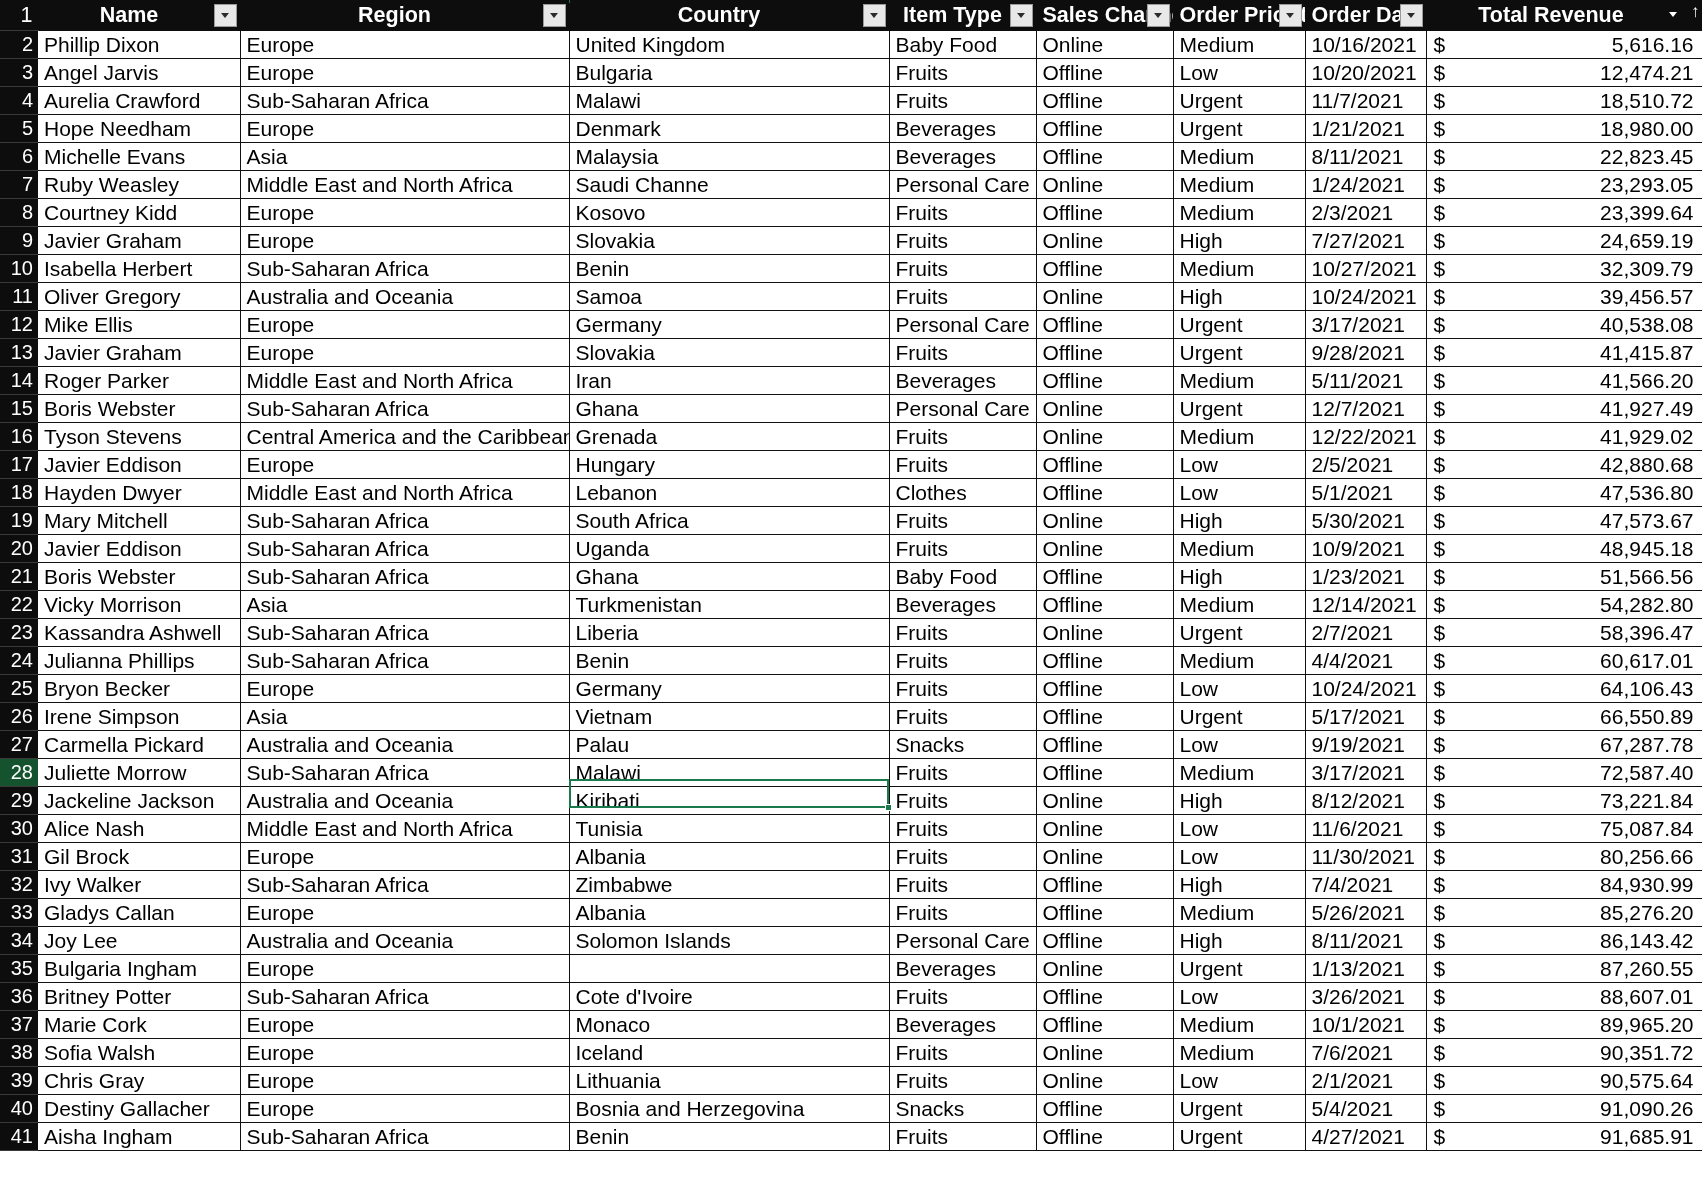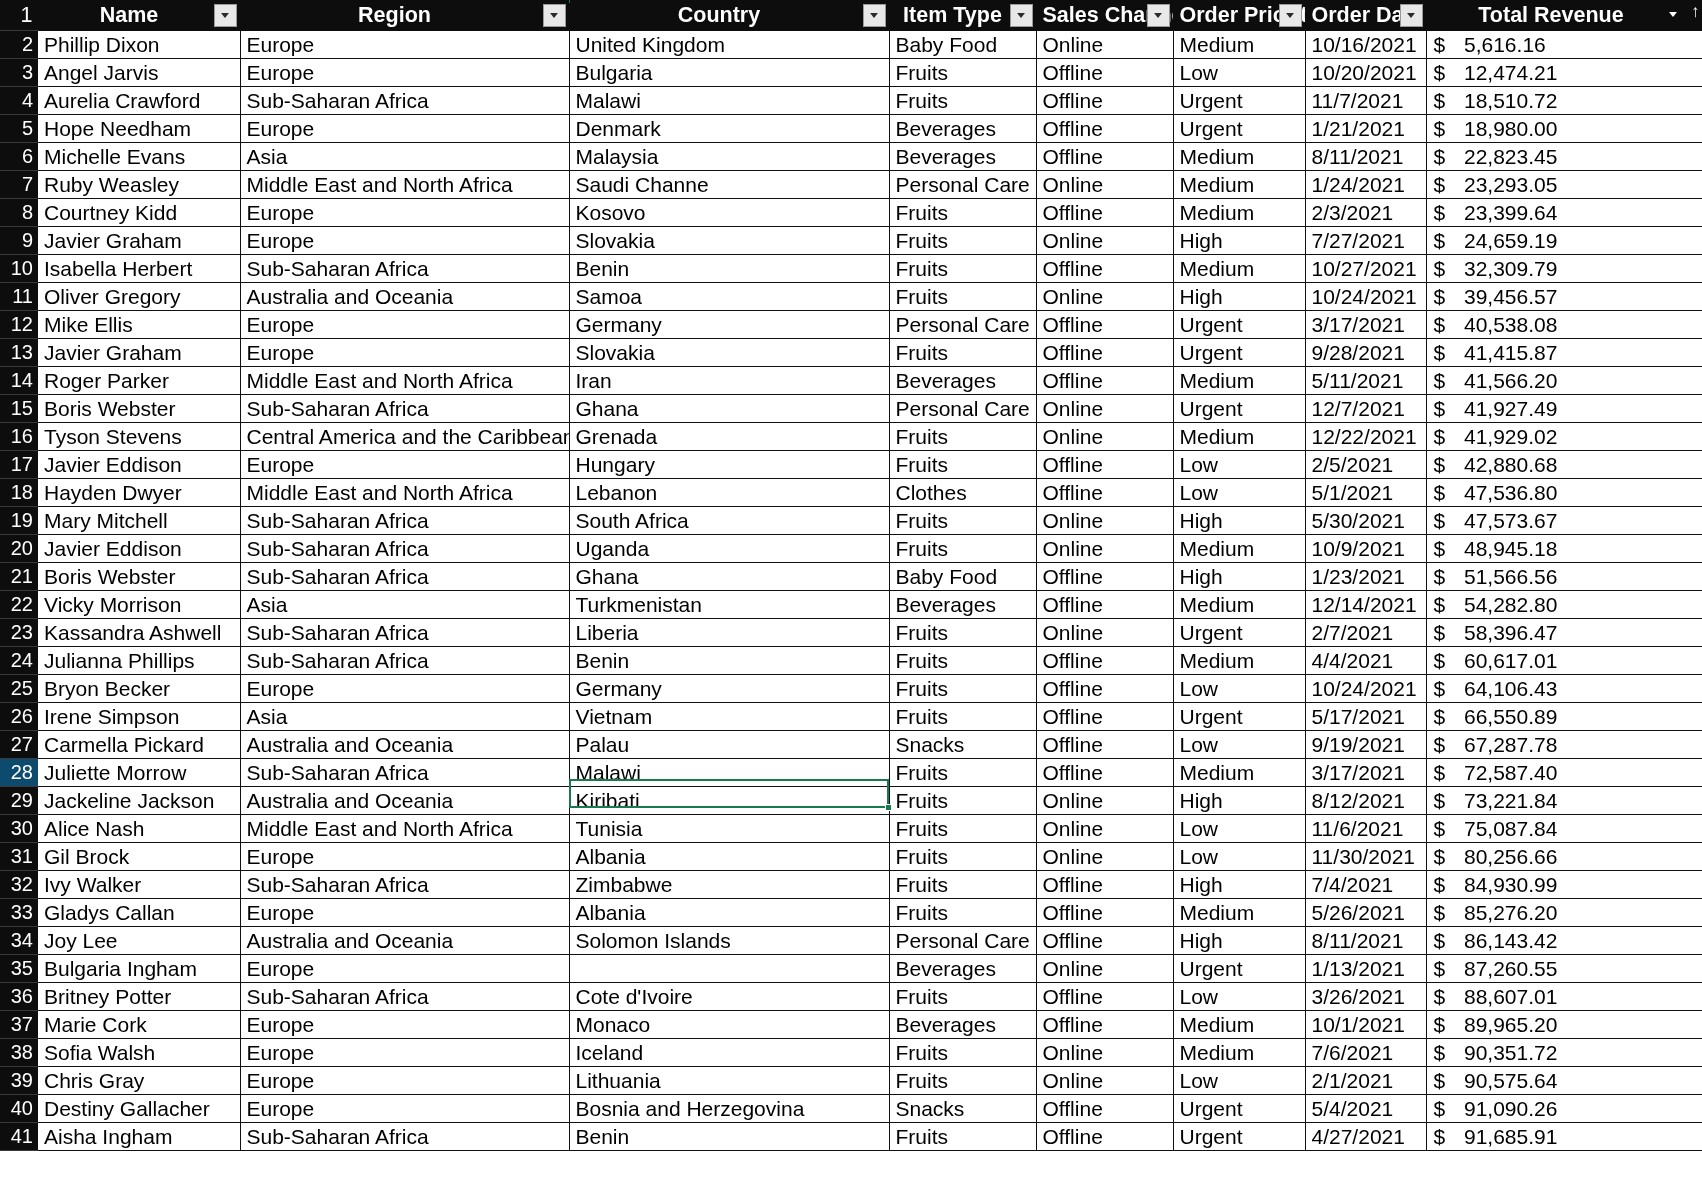--- a/index.html
+++ b/index.html
@@ -38,21 +38,21 @@
     width: 38px;
     background: #0d0d0d;
     color: #ffffff;
     text-align: right;
     padding-right: 5px !important;
     font-size: 20px;
     border-bottom: 1px solid #3a3a3a;
     font-weight: 400;
   }
   .rowhdr.sel {
-    background: #0c4a6e;
+    background: #14532d;
     color: #ffffff;
   }
 
   
   tr.hdr td, tr.hdr th {
     background: #0d0d0d;
     color: #ffffff;
     font-weight: bold;
     font-size: 21.5px;
     height: 30px;
@@ -110,21 +110,21 @@
     padding-left: 6px !important;
     padding-right: 6px !important;
   }
   td.cell.num { padding-right: 8px !important; }
   td.cell.cur {
     text-align: left;
     border-right: none;
     padding-left: 7px !important;
   }
   td.cell.amt {
-    text-align: left;
+    text-align: right;
     padding-right: 8px !important;
   }
 
   
   .c-name    { width: 202px; }
   .c-region  { width: 329px; }
   .c-country { width: 320px; }
   .c-item    { width: 147px; }
   .c-chan    { width: 137px; }
   .c-prio    { width: 132px; }

